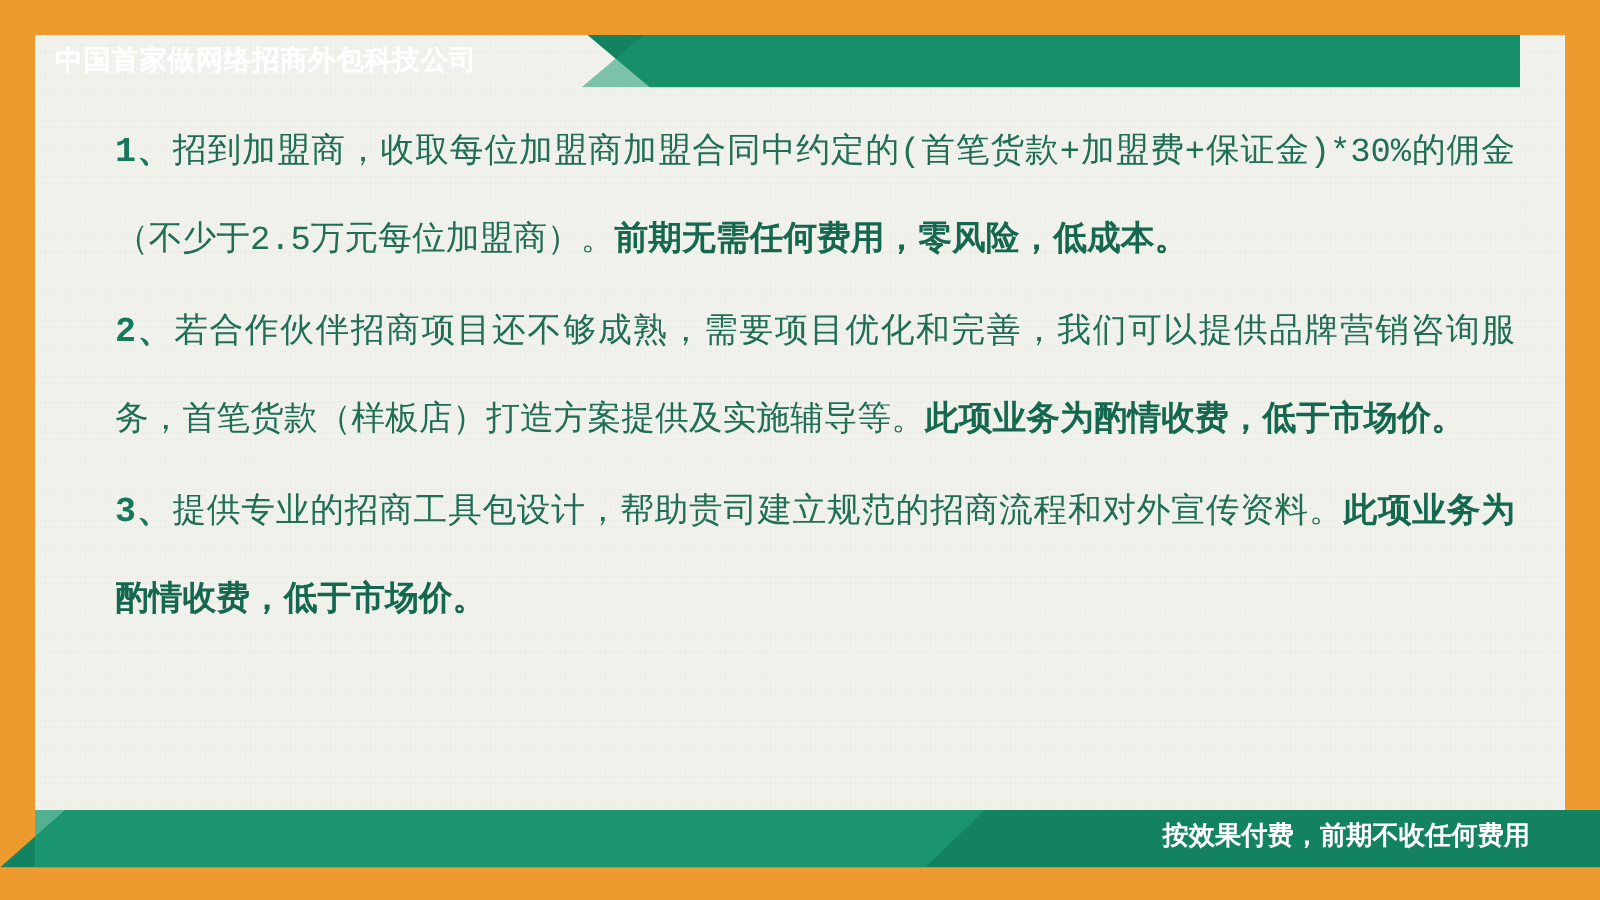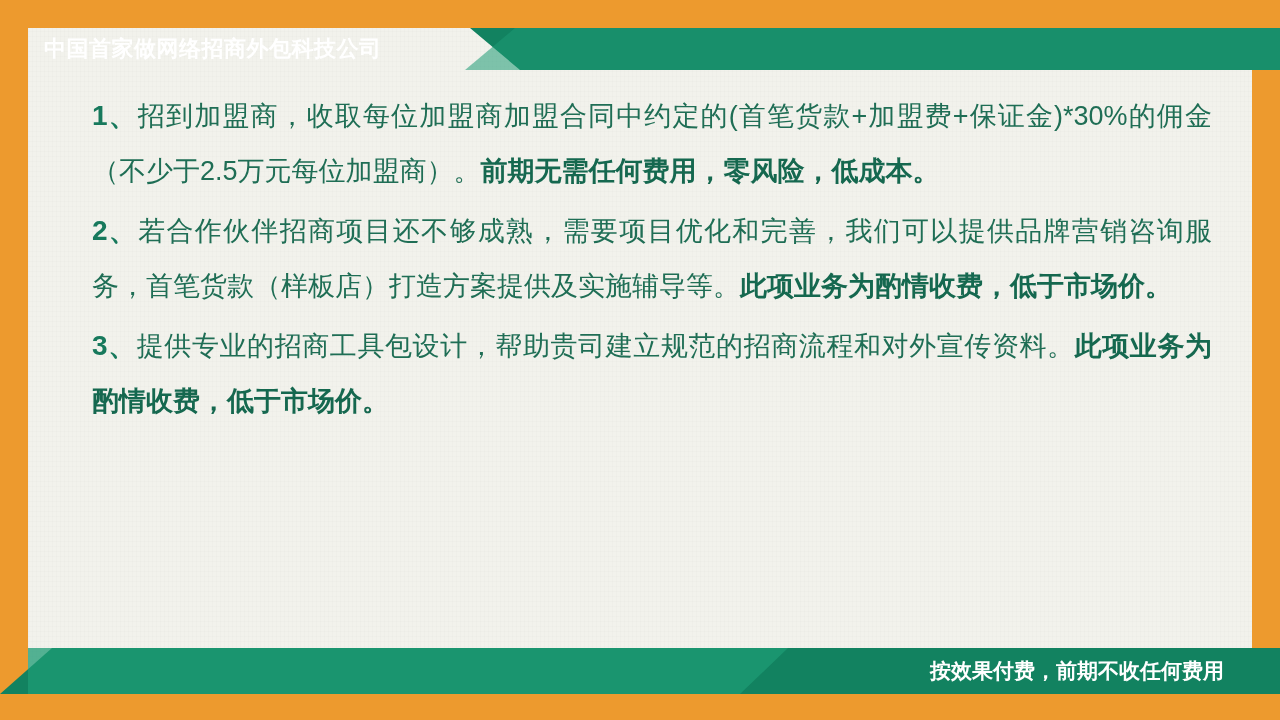--- a/index.html
+++ b/index.html
@@ -41,23 +41,24 @@
       repeating-linear-gradient(90deg, rgba(0,0,0,0.012) 0px, rgba(0,0,0,0.012) 1px, rgba(255,255,255,0) 1px, rgba(255,255,255,0) 4px),
       repeating-linear-gradient(0deg, rgba(0,0,0,0.010) 0px, rgba(0,0,0,0.010) 1px, rgba(255,255,255,0) 1px, rgba(255,255,255,0) 5px);
     pointer-events: none;
   }
 
   
   .header-band {
     position: absolute;
     left: 0;
     top: 28px;
-    width: 1280px;
+    width: 1188px;
     height: 42px;
     overflow: hidden;
+    padding-left: 28px;
   }
   .header-bar {
     position: absolute;
     left: 0;
     top: 0;
     height: 42px;
     width: 1280px;
     background: #128260;
     clip-path: polygon(0 0, 1280px 0, 1280px 42px, 520px 42px, 470px 0, 0 0);
   }
@@ -88,24 +89,24 @@
   
   .content {
     position: absolute;
     left: 92px;
     top: 88px;
     width: 1120px;
   }
   .para {
     color: #1F6E55;
     font-size: 27px;
-    line-height: 55px;
+    line-height: 70px;
     text-align: justify;
     margin: 0 0 4px 0;
-    font-family: Liberation Sans, sans-serif;
+    font-family: Liberation Mono, monospace;
   }
   .num {
     font-weight: bold;
     font-size: 28px;
     color: #17795C;
   }
   .em {
     font-weight: bold;
     color: #15684F;
   }
@@ -143,21 +144,21 @@
   }
   .footer-text {
     position: absolute;
     right: 56px;
     top: 0;
     height: 46px;
     line-height: 46px;
     color: #FFFFFF;
     font-size: 21px;
     font-weight: bold;
-    font-family: Liberation Sans, sans-serif;
+    font-family: Liberation Mono, monospace;
     white-space: nowrap;
   }
 </style>
 </head>
 <body>
 
 <div class="slide">
 
   <div class="card"></div>
 

